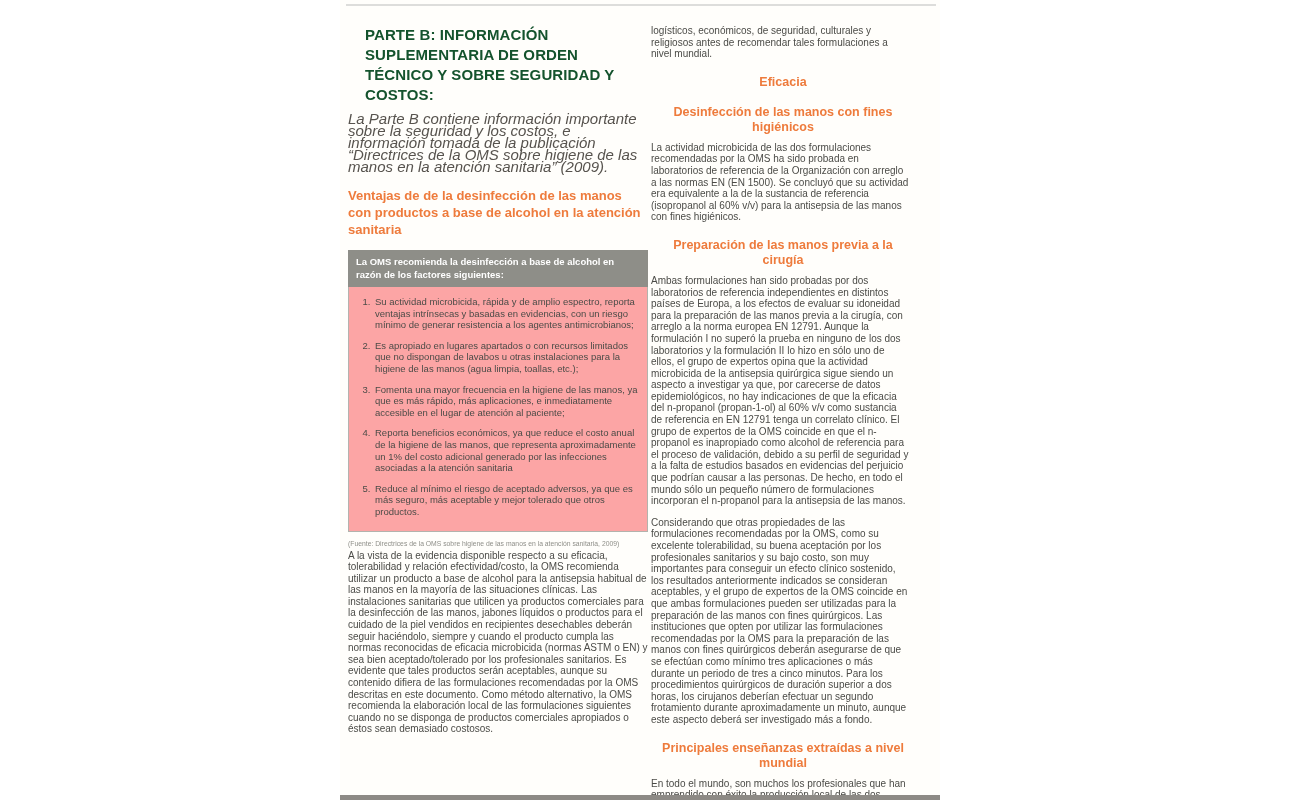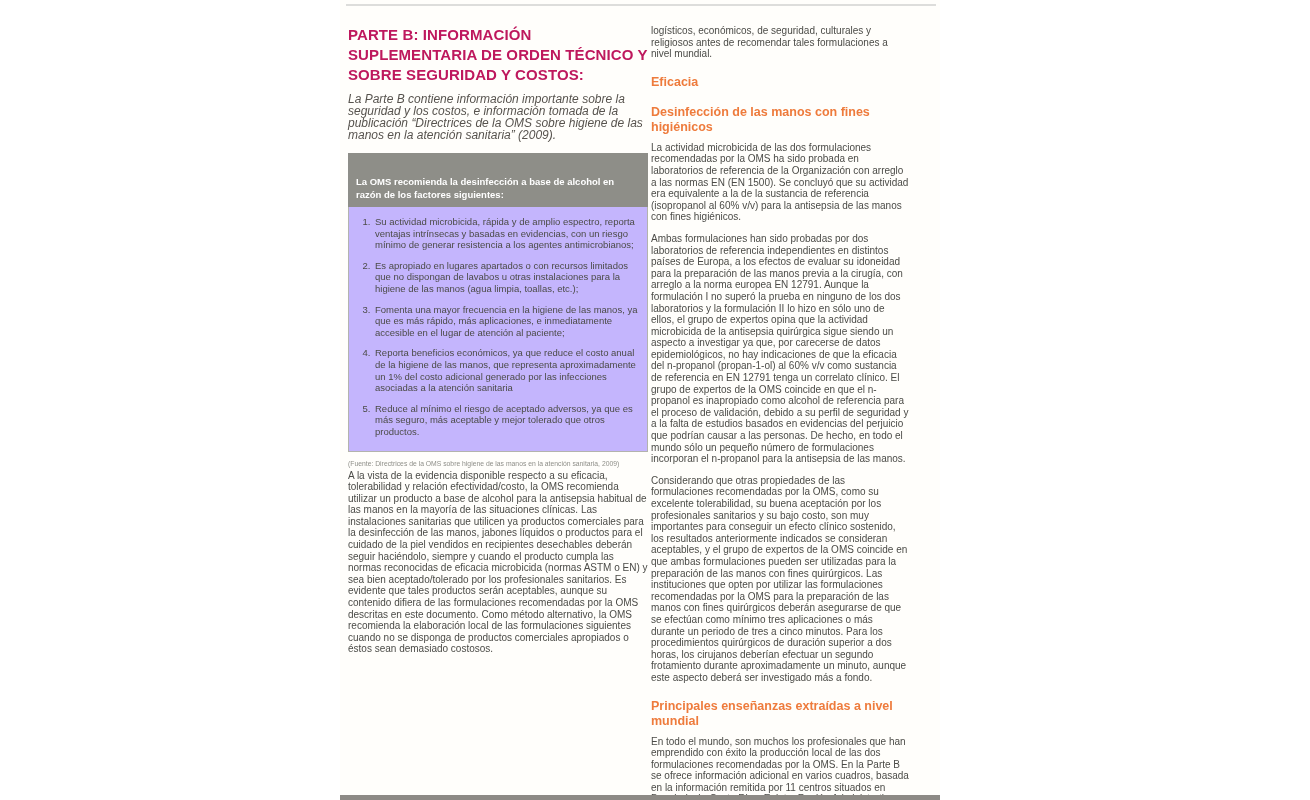--- a/index.html
+++ b/index.html
@@ -17,47 +17,47 @@
   .top-rule {
     position: absolute; left: 6px; right: 4px; top: 4px; height: 2px;
     background: #dddddb;
   }
   .col { position: absolute; top: 25px; }
   .col-left  { left: 8px;  width: 300px; }
   .col-right { left: 311px; width: 258px; }
 
   .doc-title {
     font-size: 15px; line-height: 20px; font-weight: bold;
-    color: #be185d; margin: 0 0 8px 0; letter-spacing: .1px;
+    color: #14532d; margin: 0 0 8px 17px; letter-spacing: .1px;
   }
   .intro {
-    font-style: italic; font-size: 12px; line-height: 12px;
+    font-style: italic; font-size: 15px; line-height: 12px;
     color: #57534e; margin: 0 0 10px 0;
   }
   .h-orange-lg {
     font-size: 13px; line-height: 17px; font-weight: bold;
     color: #ee7b3c; margin: 14px 0 6px 0;
   }
   .h-orange {
     font-size: 12.5px; line-height: 15px; font-weight: bold;
-    color: #ee7b3c; margin: 15px 0 7px 0;
+    color: #ee7b3c; margin: 15px 0 7px 6px; text-align: center;
   }
   .p {
     font-size: 10px; line-height: 11.6px; color: #4b4b47;
     margin: 0 0 10px 0;
   }
   .callout { margin: 12px 0 6px 0; }
   .callout-header {
     background: #8e8e88; color: #ffffff;
     font-size: 9.5px; line-height: 13px; font-weight: bold;
-    padding: 22px 8px 6px 8px;
+    padding: 5px 8px 6px 8px;
   }
   .callout-body {
     border: 1px solid #b3b3ad; border-top: none;
-    background: #c4b5fd; padding: 9px 8px 4px 4px;
+    background: #fca5a5; padding: 9px 8px 4px 4px;
   }
   .callout-body ol { margin: 0; padding: 0 0 0 20px; }
   .callout-body li {
     font-size: 9.5px; line-height: 11.6px; color: #4b4b47;
     margin: 0 0 9px 0; padding-left: 2px;
   }
   .source-note {
     font-size: 6.8px; line-height: 9px; color: #8f8f89;
     margin: 7px 0 2px 0;
   }
@@ -78,20 +78,21 @@
 </head>
 <body>
 
 <div class="page">
   <div class="top-rule"></div>
 
   <div class="col col-left">
     <h1 class="doc-title">PARTE B: INFORMACIÓN SUPLEMENTARIA DE ORDEN TÉCNICO Y SOBRE SEGURIDAD Y COSTOS:</h1>
     <p class="intro">La Parte B contiene información importante sobre la seguridad y los costos, e información tomada de la publicación “Directrices de la OMS sobre higiene de las manos en la atención sanitaria” (2009).</p>
 
+    <h2 class="h-orange-lg">Ventajas de de la desinfección de las manos con productos a base de alcohol en la atención sanitaria</h2>
 
     <div class="callout">
       <div class="callout-header">La OMS recomienda la desinfección a base de alcohol en razón de los factores siguientes:</div>
       <div class="callout-body">
         <ol>
           <li>Su actividad microbicida, rápida y de amplio espectro, reporta ventajas intrínsecas y basadas en evidencias, con un riesgo mínimo de generar resistencia a los agentes antimicrobianos;</li>
           <li>Es apropiado en lugares apartados o con recursos limitados que no dispongan de lavabos u otras instalaciones para la higiene de las manos (agua limpia, toallas, etc.);</li>
           <li>Fomenta una mayor frecuencia en la higiene de las manos, ya que es más rápido, más aplicaciones, e inmediatamente accesible en el lugar de atención al paciente;</li>
           <li>Reporta beneficios económicos, ya que reduce el costo anual de la higiene de las manos, que representa aproximadamente un 1% del costo adicional generado por las infecciones asociadas a la atención sanitaria</li>
           <li>Reduce al mínimo el riesgo de aceptado adversos, ya que es más seguro, más aceptable y mejor tolerado que otros productos.</li>
@@ -106,20 +107,21 @@
   </div>
 
   <div class="col col-right">
     <p class="p">logísticos, económicos, de seguridad, culturales y religiosos antes de recomendar tales formulaciones a nivel mundial.</p>
 
     <h3 class="h-orange">Eficacia</h3>
 
     <h3 class="h-orange">Desinfección de las manos con fines higiénicos</h3>
     <p class="p">La actividad microbicida de las dos formulaciones recomendadas por la OMS ha sido probada en laboratorios de referencia de la Organización con arreglo a las normas EN (EN 1500). Se concluyó que su actividad era equivalente a la de la sustancia de referencia (isopropanol al 60% v/v) para la antisepsia de las manos con fines higiénicos.</p>
 
+    <h3 class="h-orange">Preparación de las manos previa a la cirugía</h3>
     <p class="p">Ambas formulaciones han sido probadas por dos laboratorios de referencia independientes en distintos países de Europa, a los efectos de evaluar su idoneidad para la preparación de las manos previa a la cirugía, con arreglo a la norma europea EN 12791. Aunque la formulación I no superó la prueba en ninguno de los dos laboratorios y la formulación II lo hizo en sólo uno de ellos, el grupo de expertos opina que la actividad microbicida de la antisepsia quirúrgica sigue siendo un aspecto a investigar ya que, por carecerse de datos epidemiológicos, no hay indicaciones de que la eficacia del n-propanol (propan-1-ol) al 60% v/v como sustancia de referencia en EN 12791 tenga un correlato clínico. El grupo de expertos de la OMS coincide en que el n-propanol es inapropiado como alcohol de referencia para el proceso de validación, debido a su perfil de seguridad y a la falta de estudios basados en evidencias del perjuicio que podrían causar a las personas. De hecho, en todo el mundo sólo un pequeño número de formulaciones incorporan el n-propanol para la antisepsia de las manos.</p>
     <p class="p">Considerando que otras propiedades de las formulaciones recomendadas por la OMS, como su excelente tolerabilidad, su buena aceptación por los profesionales sanitarios y su bajo costo, son muy importantes para conseguir un efecto clínico sostenido, los resultados anteriormente indicados se consideran aceptables, y el grupo de expertos de la OMS coincide en que ambas formulaciones pueden ser utilizadas para la preparación de las manos con fines quirúrgicos. Las instituciones que opten por utilizar las formulaciones recomendadas por la OMS para la preparación de las manos con fines quirúrgicos deberán asegurarse de que se efectúan como mínimo tres aplicaciones o más durante un periodo de tres a cinco minutos. Para los procedimientos quirúrgicos de duración superior a dos horas, los cirujanos deberían efectuar un segundo frotamiento durante aproximadamente un minuto, aunque este aspecto deberá ser investigado más a fondo.</p>
 
     <h3 class="h-orange">Principales enseñanzas extraídas a nivel mundial</h3>
     <p class="p">En todo el mundo, son muchos los profesionales que han emprendido con éxito la producción local de las dos formulaciones recomendadas por la OMS. En la Parte B se ofrece información adicional en varios cuadros, basada en la información remitida por 11 centros situados en Bangladesh, Costa Rica, Egipto, Región Administrativa Especial de Hong Kong, Kenia, Malí, Mongolia, Pakistán (dos centros), Arabia Saudita y España. Además, se encontrará información detallada al respecto en la publicación “Directrices de la OMS sobre higiene de las manos en la atención sanitaria” (2009).</p>
   </div>
 </div>
 
 <div class="footer-bar">
   <span class="footer-page">PÁGINA 5 DE 9</span>

